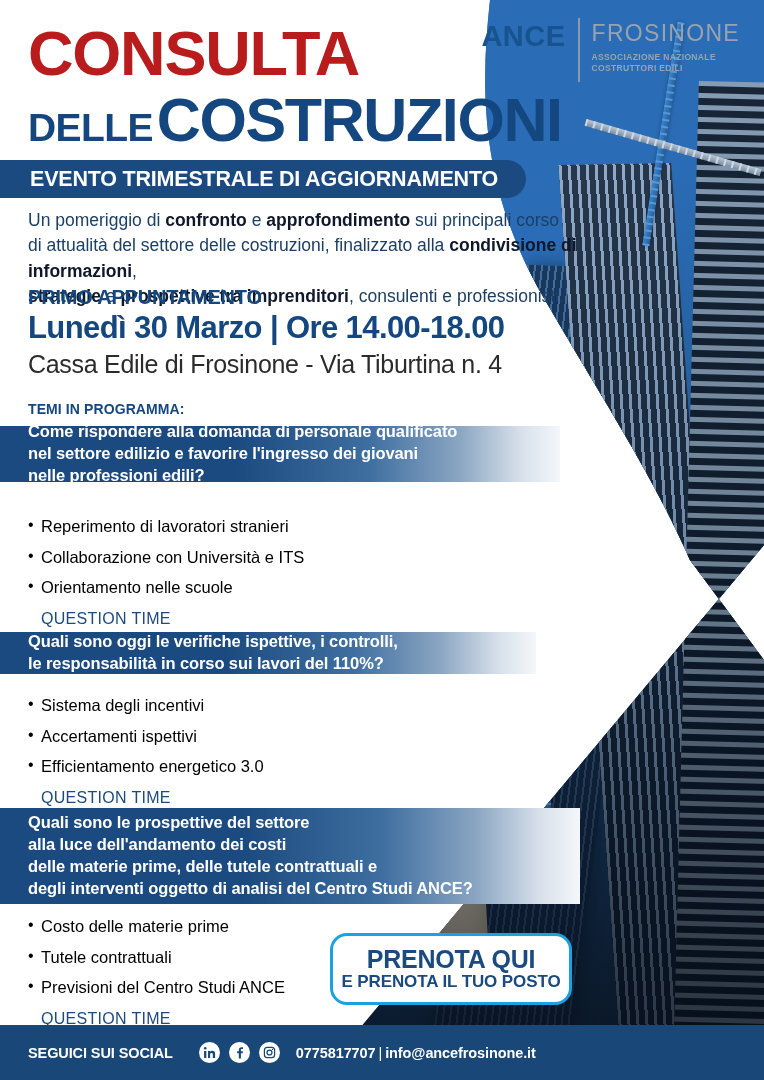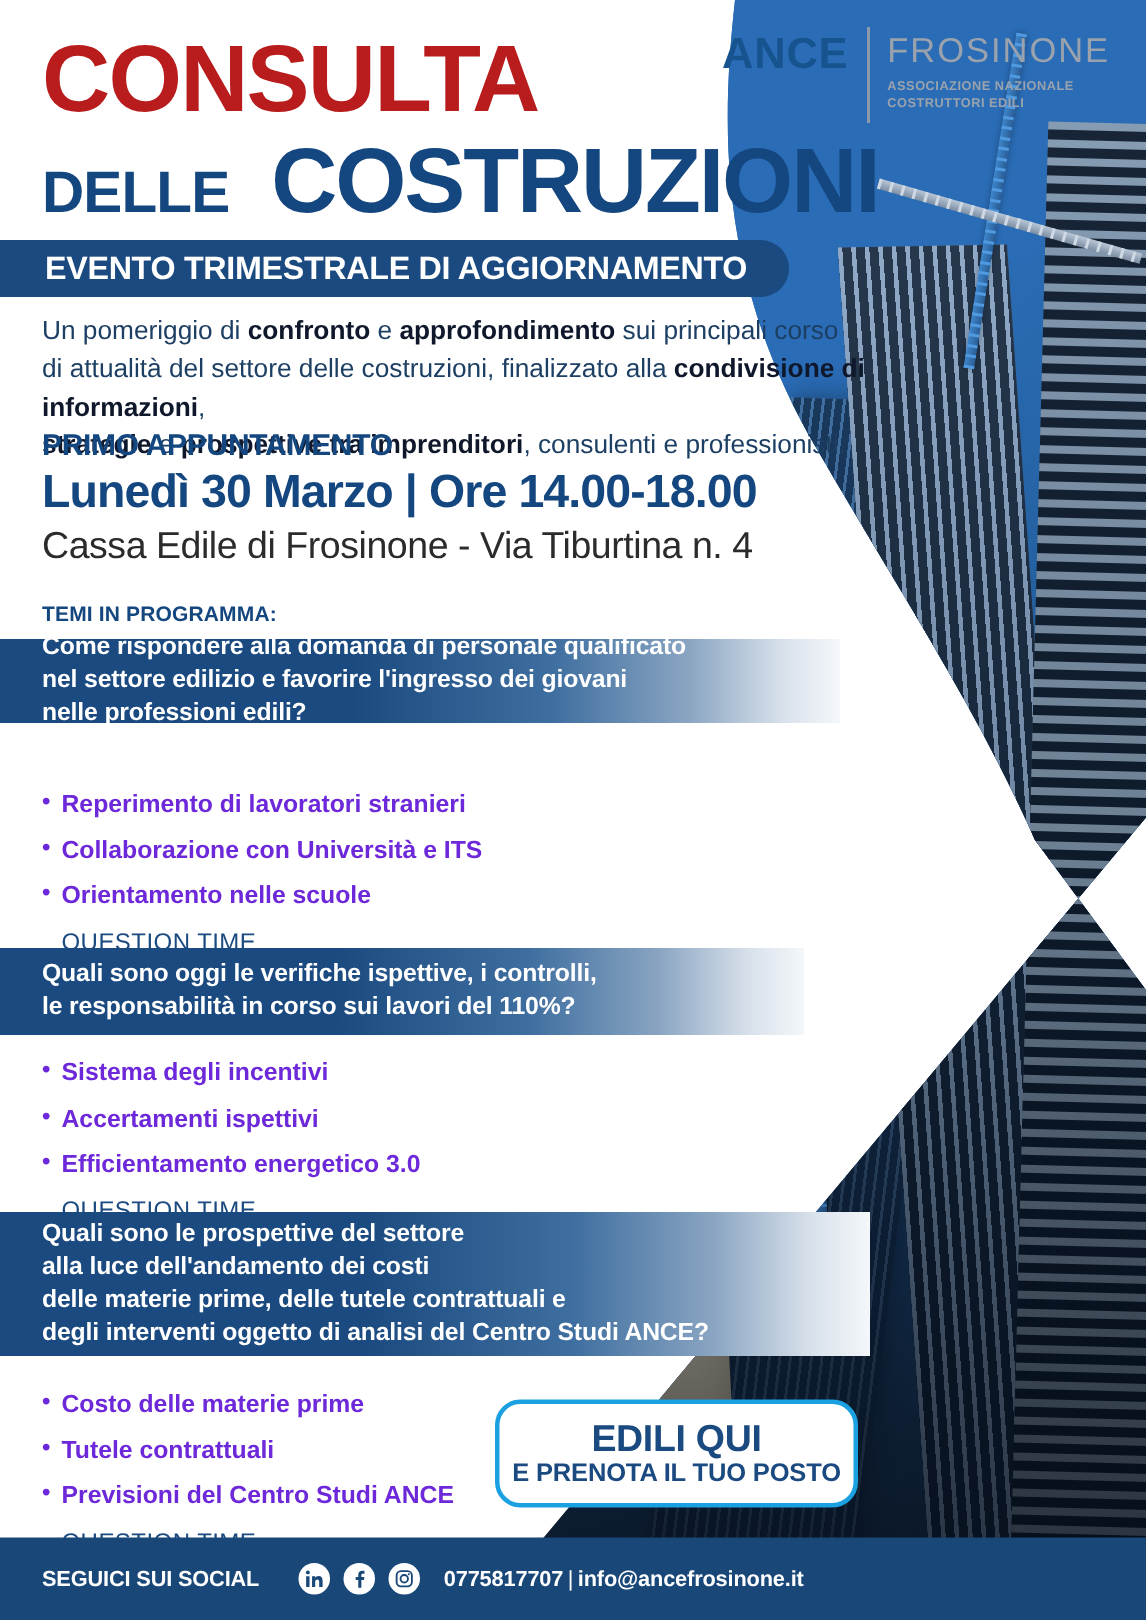--- a/index.html
+++ b/index.html
@@ -250,21 +250,21 @@
     font-size: 63px;
     font-weight: 700;
     color: #b91c1c;
     letter-spacing: -1.2px;
     line-height: 0.95;
   }
   .title-line2 {
     margin-top: 6px;
     display: flex;
     align-items: baseline;
-    gap: 28px;
+    gap: 4px;
     justify-content: center;
   }
   .title-delle {
     font-size: 39px;
     font-weight: 700;
     color: #14477f;
     letter-spacing: -0.6px;
     line-height: 1;
   }
   .title-costruzioni {
@@ -363,40 +363,39 @@
   }
   .banner-text {
     color: #ffffff;
     font-size: 16.5px;
     font-weight: 700;
     line-height: 1.33;
     letter-spacing: -0.1px;
     white-space: pre-line;
   }
   #banner-1 { top: 426px; height: 56px; width: 560px; }
-  #banner-2 { top: 632px; height: 58px; width: 536px; }
+  #banner-2 { top: 632px; height: 42px; width: 536px; }
   #banner-3 { top: 808px; height: 96px; width: 580px; }
 
   
   .bullets {
     position: absolute;
     left: 28px;
     z-index: 6;
     color: #1b4a80;
   }
   .bullets li {
     list-style: none;
     font-size: 16.5px;
     line-height: 1;
     margin-bottom: 14px;
-    color: #6d28d9;
-    font-weight: 700;
+    color: #000000;
+    font-weight: 400;
     position: relative;
     padding-left: 13px;
-    margin-top: 10px;
   }
   .bullets li:before {
     content: "•";
     position: absolute;
     left: 0;
     top: -1px;
     font-size: 16px;
   }
   .bullets ul { margin: 0; padding: 0; }
   .qtime {
@@ -614,21 +613,21 @@
   <div class="bullets" id="bullets-3">
     <ul>
       <li>Costo delle materie prime</li>
       <li>Tutele contrattuali</li>
       <li>Previsioni del Centro Studi ANCE</li>
     </ul>
     <div class="qtime">QUESTION TIME</div>
   </div>
 
   <div class="cta">
-    <div class="cta-main">EDILI QUI</div>
+    <div class="cta-main">PRENOTA QUI</div>
     <div class="cta-sub">E PRENOTA IL TUO POSTO</div>
   </div>
 
   <div class="footer">
     <div class="footer-label">SEGUICI SUI SOCIAL</div>
 
     <div class="socials">
       <a class="soc">
         <svg width="13" height="13" viewBox="0 0 24 24" fill="#194778" aria-hidden="true">
           <rect x="2" y="9" width="4.2" height="13" rx="0.4"></rect>

